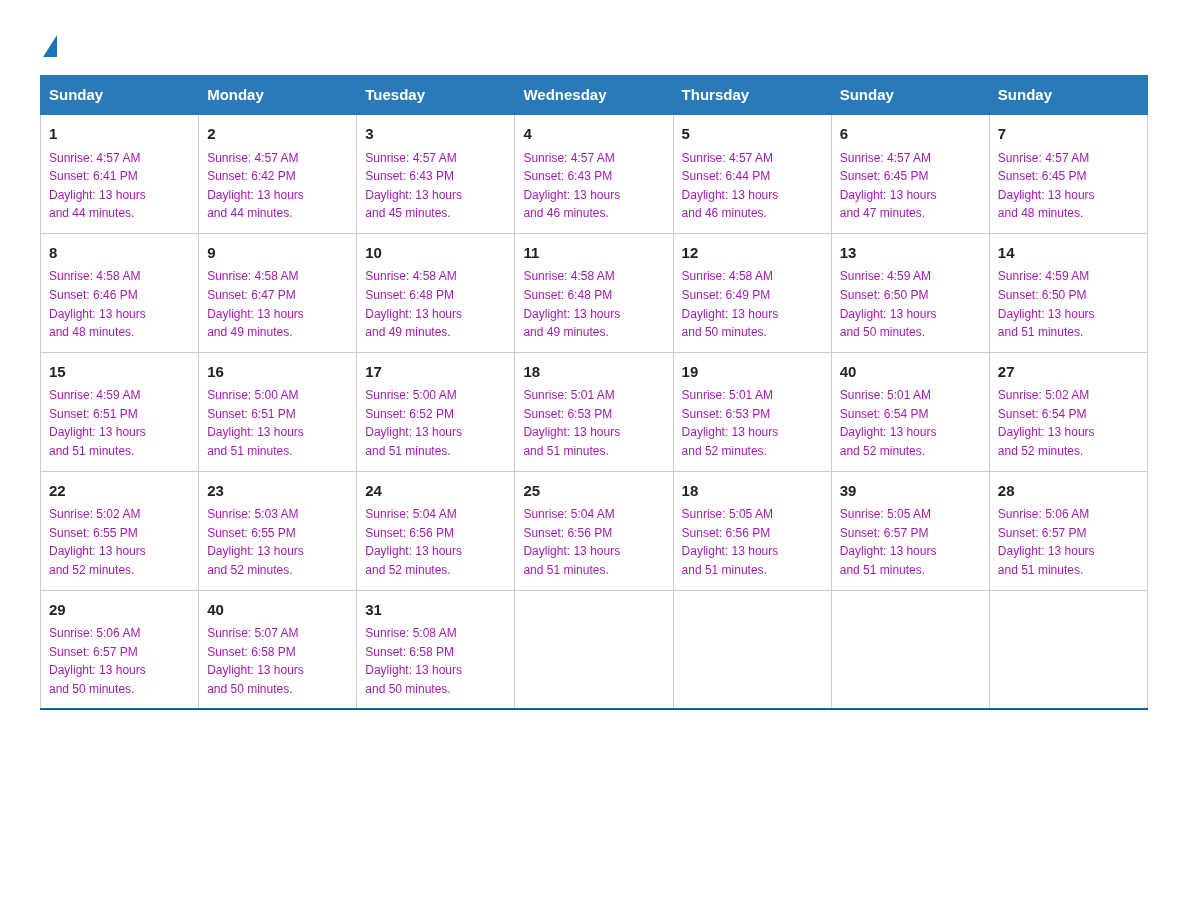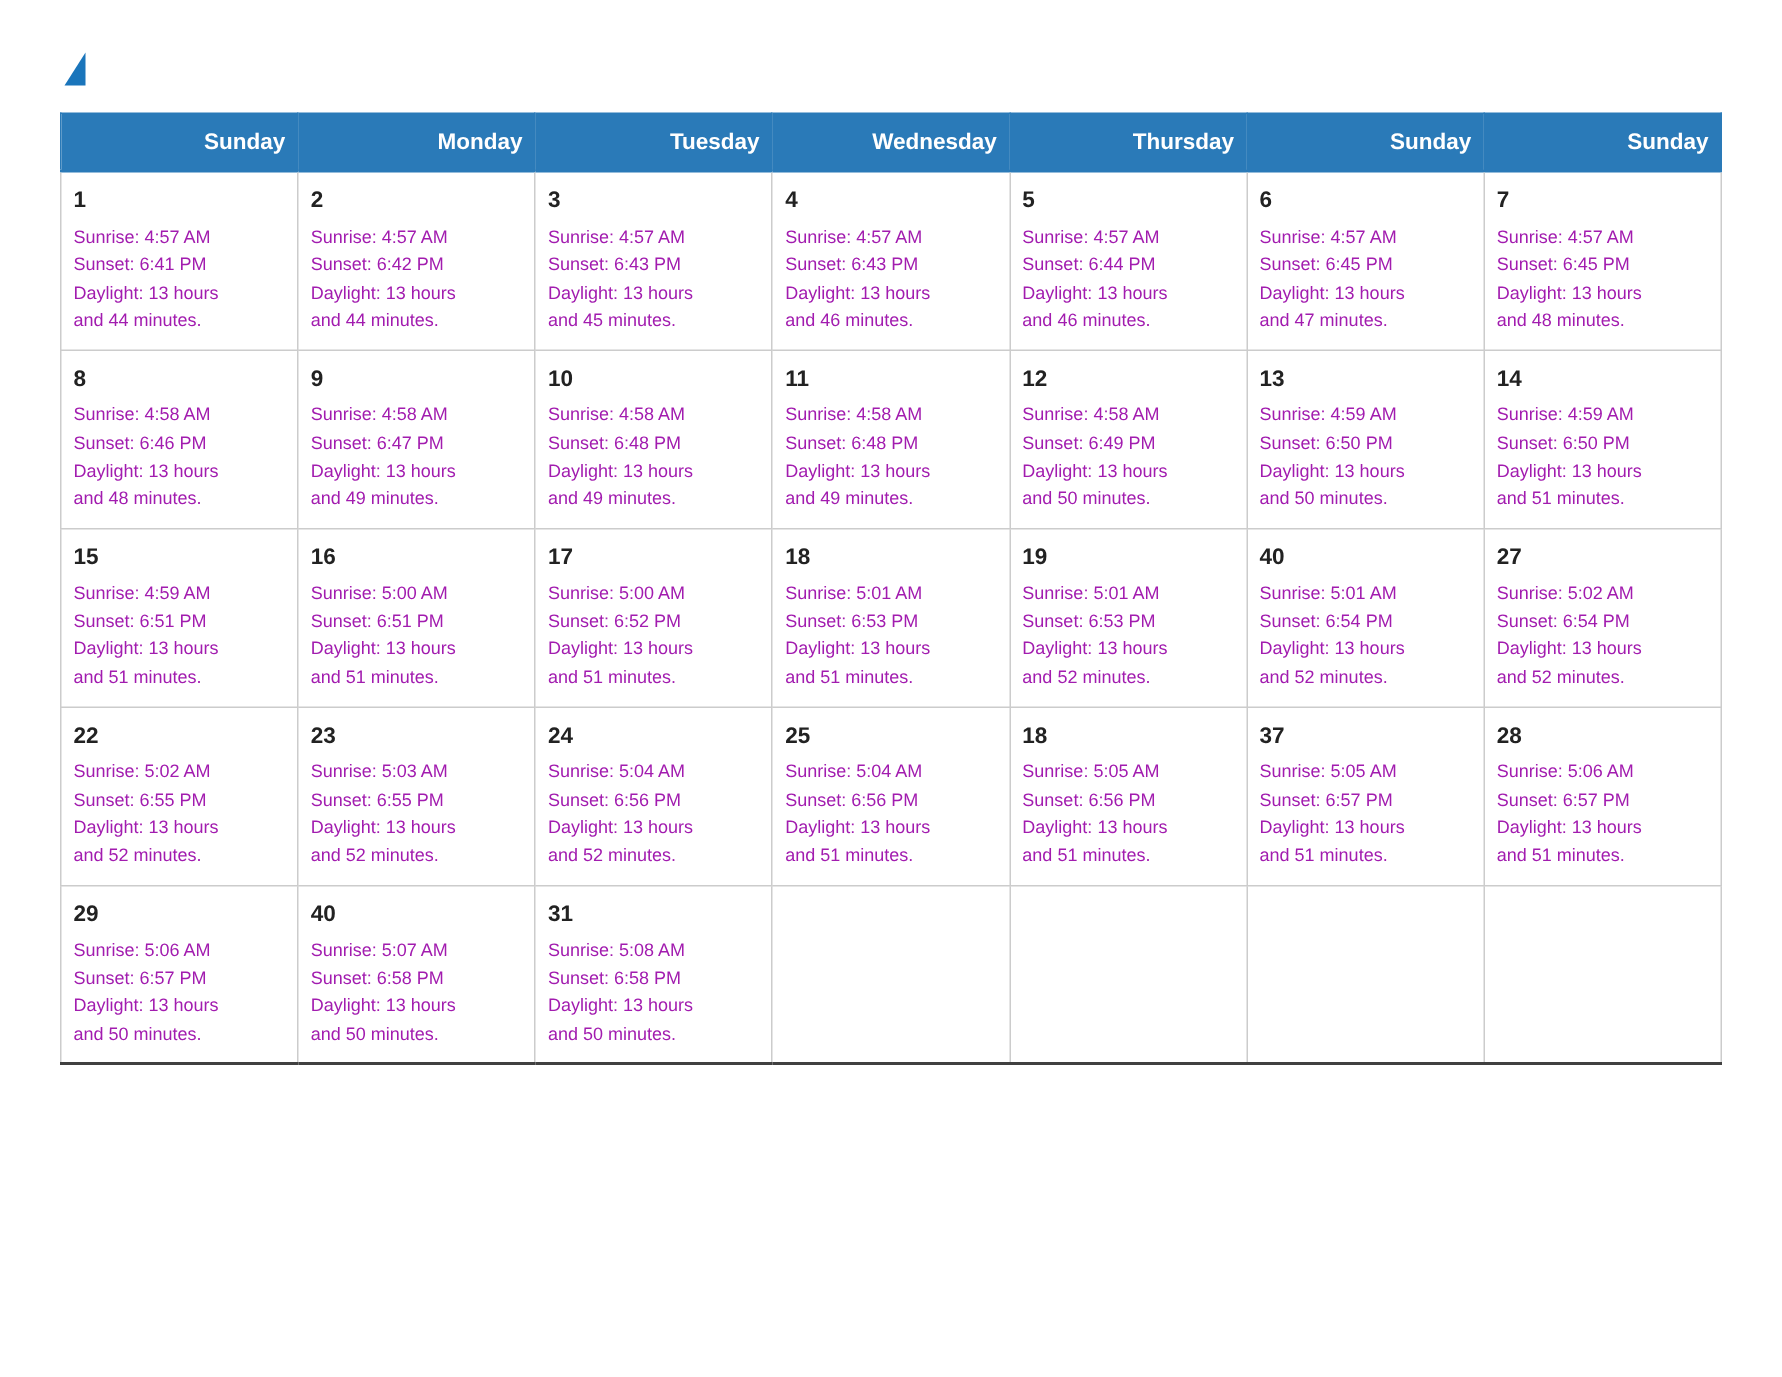--- a/index.html
+++ b/index.html
@@ -61,21 +61,21 @@
     }
     .calendar {
       width: 100%;
       border-collapse: collapse;
       table-layout: fixed;
     }
     .calendar thead th {
       background-color: #2a7ab8;
       color: #fff;
       padding: 10px 8px;
-      text-align: right;
+      text-align: left;
       font-size: 15px;
       font-weight: bold;
       border: 1px solid #2a7ab8;
     }
     .calendar tbody td {
       vertical-align: top;
       padding: 8px 8px 10px 8px;
       border: 1px solid #ccc;
       font-size: 12.5px;
       color: #333;
@@ -88,21 +88,21 @@
       color: #222;
       display: block;
       margin-bottom: 3px;
     }
     .day-info {
       font-size: 12px;
       color: #a21caf;
       line-height: 1.55;
     }
     .calendar tbody tr:last-child td {
-      border-bottom: 2px solid #404040;
+      border-bottom: 2px solid #0369a1;
     }
     .calendar tbody tr td:first-child {
       border-left: 1px solid #ccc;
     }
     .row-border-top td {
       border-top: 2px solid #2a7ab8 !important;
     }
     .empty-cell {
       background: #fff;
     }
@@ -372,21 +372,21 @@
         <td>
         <span class="day-number">18</span>
         <div class="day-info">
           Sunrise: 5:05 AM<br>
           Sunset: 6:56 PM<br>
           Daylight: 13 hours<br>
           and 51 minutes.
         </div>
       </td>
         <td>
-        <span class="day-number">37</span>
+        <span class="day-number">39</span>
         <div class="day-info">
           Sunrise: 5:05 AM<br>
           Sunset: 6:57 PM<br>
           Daylight: 13 hours<br>
           and 51 minutes.
         </div>
       </td>
         <td>
         <span class="day-number">28</span>
         <div class="day-info">

